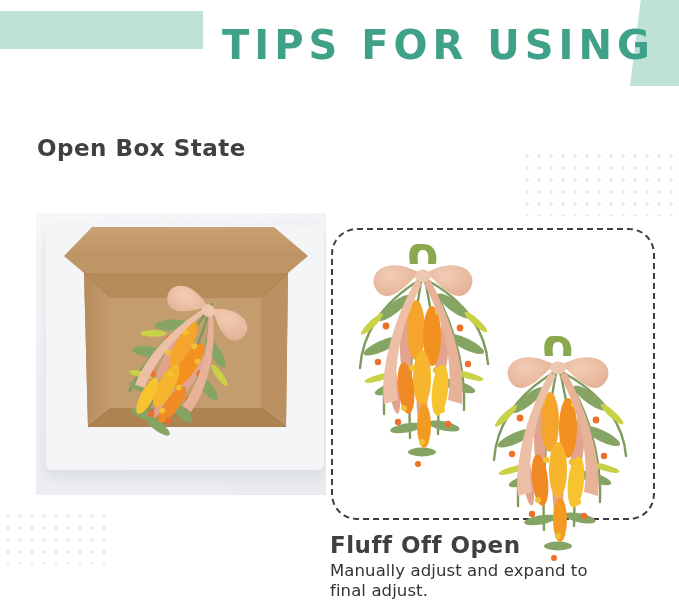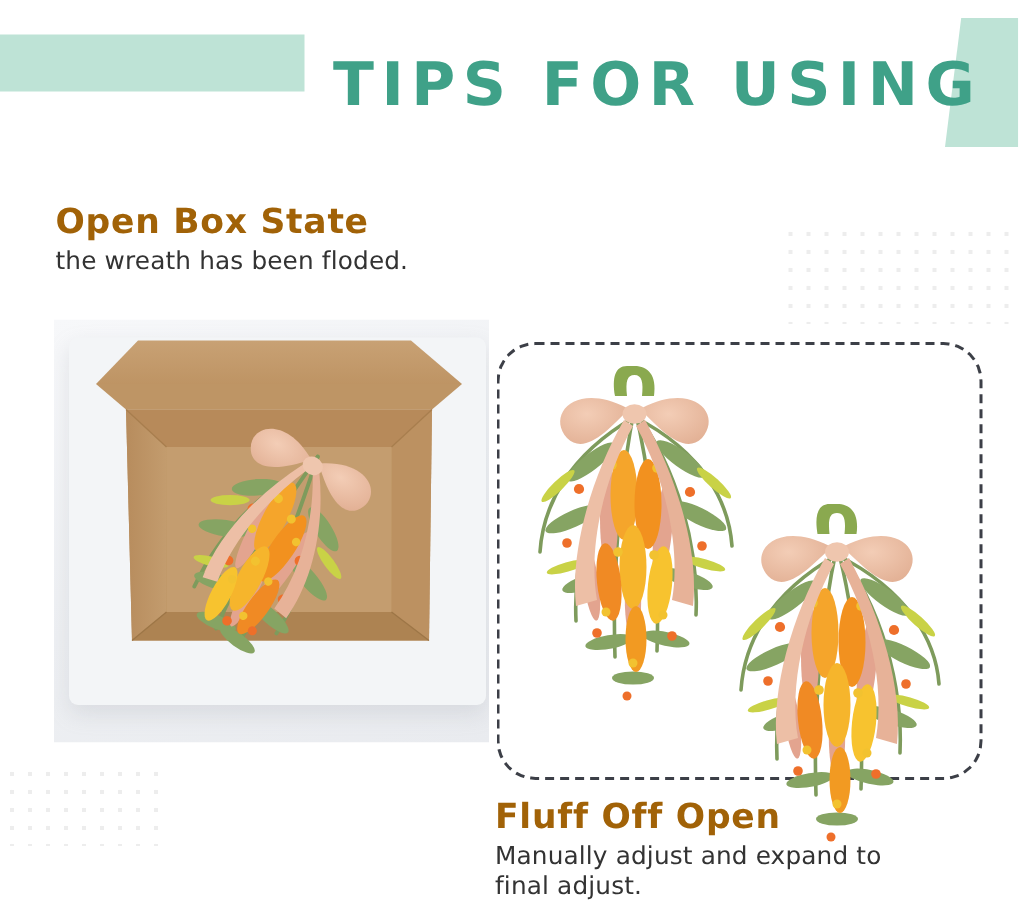--- a/index.html
+++ b/index.html
@@ -12,21 +12,21 @@
     height: 608px;
     position: relative;
     overflow: hidden;
     font-family: "DejaVu Sans", sans-serif;
     -webkit-font-smoothing: antialiased;
   }
 
   
   #header-band {
     position: absolute;
-    left: 0; top: 12px;
+    left: 0; top: 0;
     width: 679px; height: 110px;
   }
   #header-rect {
     position: absolute;
     left: 0px; top: 11px;
     width: 203px; height: 38px;
     background: #BEE3D6;
   }
   #header-angle {
     position: absolute;
@@ -61,21 +61,21 @@
   
   #open-box-block {
     position: absolute;
     left: 37px; top: 135px;
     width: 420px;
   }
   .section-heading {
     font-family: "DejaVu Sans", sans-serif;
     font-size: 23px;
     font-weight: 700;
-    color: #a16207;
+    color: #404040;
     letter-spacing: 0.5px;
     margin: 0 0 2px 0;
     line-height: 27px;
   }
   .section-body {
     font-family: "DejaVu Sans", sans-serif;
     font-size: 16.5px;
     font-weight: 400;
     color: #333333;
     line-height: 20px;
@@ -139,21 +139,20 @@
   <div id="header-rect" data-name="header-accent-bar"></div>
   <div id="header-angle" data-name="header-angle-shape"></div>
   <div id="header-title" data-name="page-title">TIPS FOR USING</div>
 </div>
 
 <div class="dot-grid" id="dots-right" data-name="dot-pattern-top-right"></div>
 <div class="dot-grid" id="dots-left" data-name="dot-pattern-bottom-left"></div>
 
 <div id="open-box-block" data-name="open-box-text-block">
   <div class="section-heading" data-name="open-box-heading">Open Box State</div>
-  <div class="section-body" data-name="open-box-body-line-2">the wreath has been floded.</div>
 </div>
 
 <div id="open-box-photo" data-name="open-box-photo">
   <div id="photo-bg" data-name="photo-background"></div>
   <div id="table-edge" data-name="photo-surface"></div>
 
   <svg id="box-svg" width="290" height="282" viewBox="0 0 290 282" data-name="cardboard-box-illustration">
     <defs>
       <linearGradient id="flapG" x1="0" y1="0" x2="0" y2="1">
         <stop offset="0%" stop-color="#C8A174"></stop>

